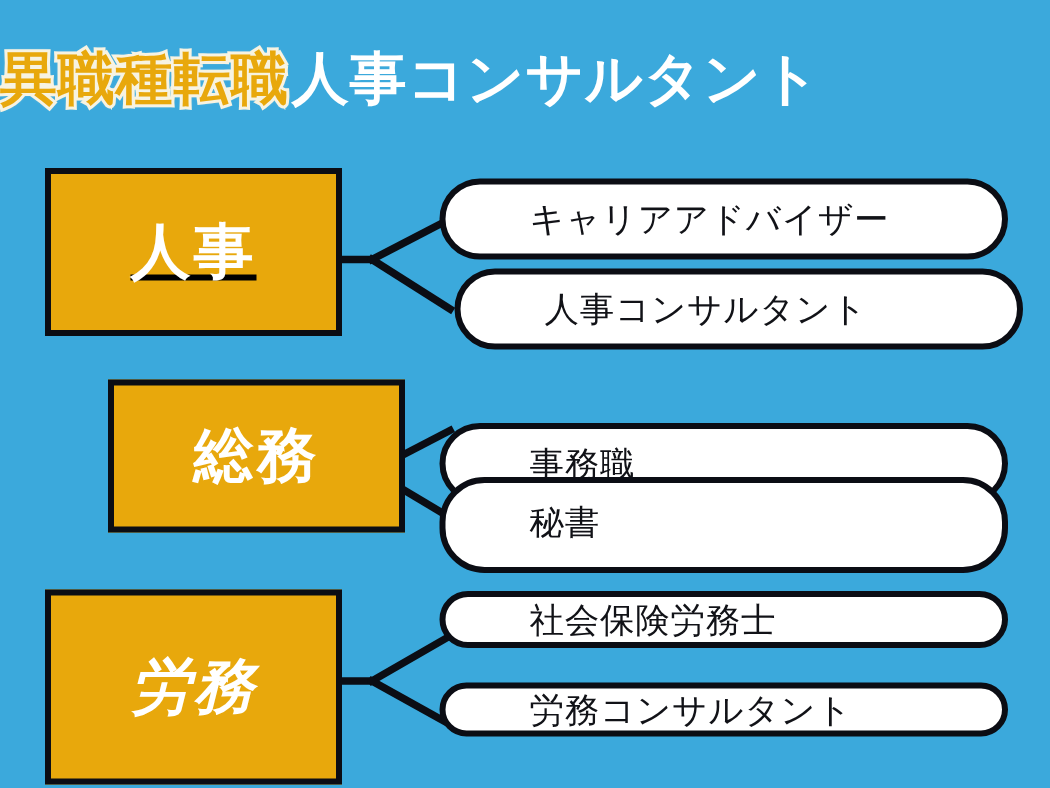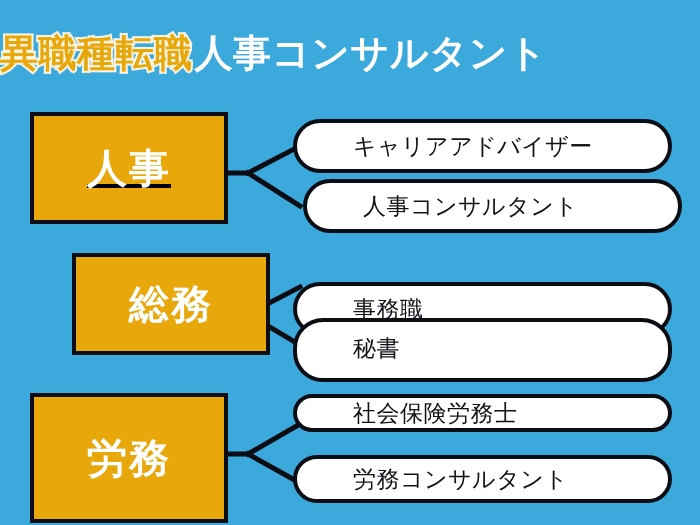--- a/index.html
+++ b/index.html
@@ -137,24 +137,24 @@
       </div>
       <div class="cat-box" style="left: 30px; top: 253px; width: 198px; height: 102px; margin-left: 42px;">
         <span class="cat-label">総務</span>
       </div>
       <div class="pill" style="left: 293px; top: 258px; width: 379px; height: 54px; margin-top: 24px;">
         <span class="pill-label">事務職</span>
       </div>
       <div class="pill" style="left: 293px; top: 318px; width: 379px; height: 64px; font-family: Liberation Mono, monospace;">
         <span class="pill-label">秘書</span>
       </div>
-      <div class="cat-box" style="left: 30px; top: 393px; width: 198px; height: 130px;">
+      <div class="cat-box" style="left: 30px; top: 393px; width: 198px; height: 130px; font-style: italic;">
         <span class="cat-label">労務</span>
       </div>
       <div class="pill" style="left: 293px; top: 394px; width: 379px; height: 38px;">
         <span class="pill-label">社会保険労務士</span>
       </div>
-      <div class="pill" style="left: 293px; top: 455px; width: 379px; height: 48px;">
+      <div class="pill" style="left: 293px; top: 455px; width: 379px; height: 36px;">
         <span class="pill-label">労務コンサルタント</span>
       </div>
     </div>
 
 </div>
 
 </body></html>

